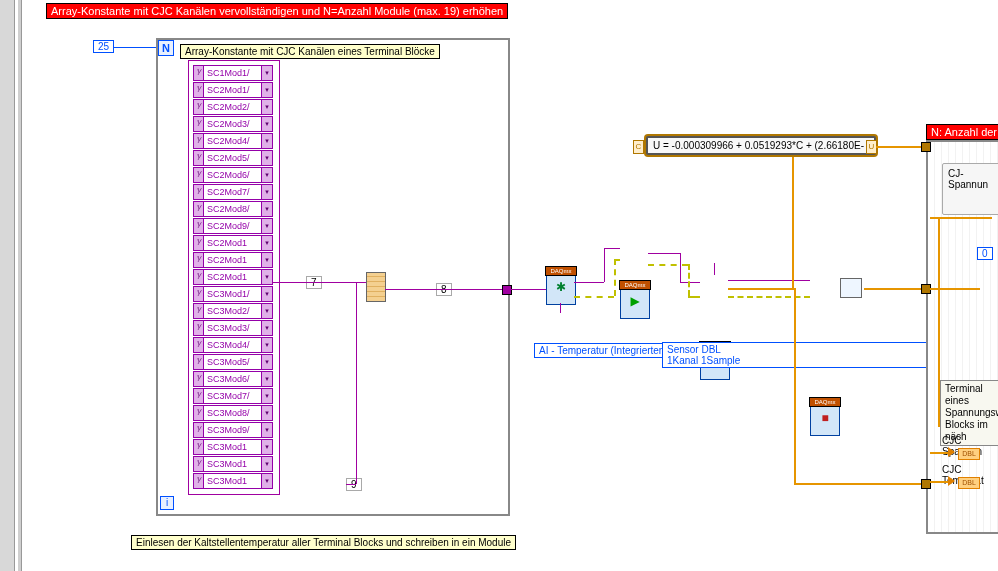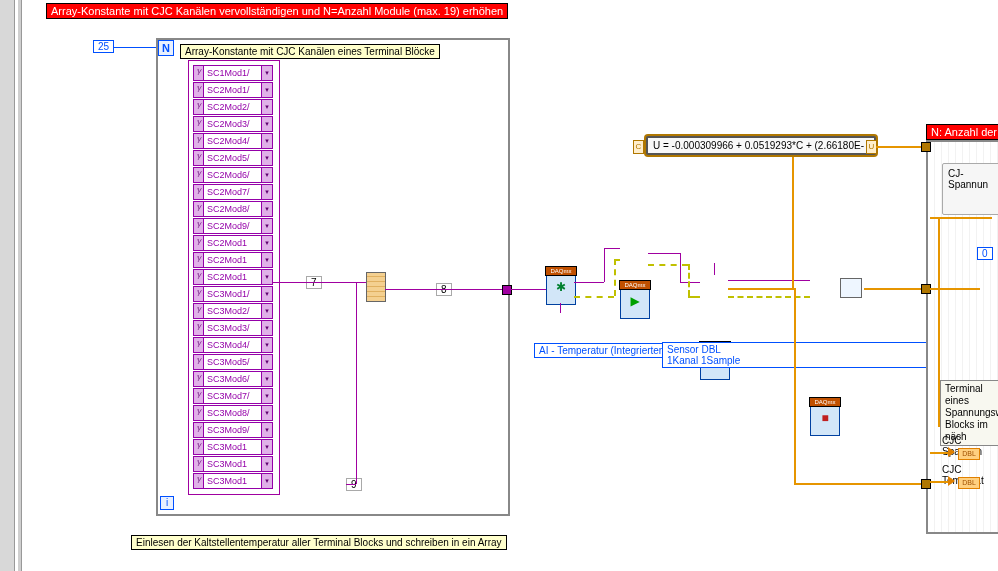--- a/index.html
+++ b/index.html
@@ -381,21 +381,21 @@
 <div class="abs small-label" style="left:436px; top:283px;">8</div>
 <div class="abs small-label" style="left:346px; top:478px;">9</div>
 
 <div class="wire-h w-p abs" style="left:272px; top:282px; width:94px;"></div>
 <div class="wire-h w-p abs" style="left:385px; top:289px; width:120px;"></div>
 <div class="wire-v w-pv abs" style="left:356px; top:282px; height:202px;"></div>
 <div class="wire-h w-p abs" style="left:346px; top:484px; width:10px;"></div>
 
 <div class="abs tunnel2" style="left:502px; top:285px;"></div>
 
-<div class="abs free-label" style="left:131px; top:535px;">Einlesen der Kaltstellentemperatur aller Terminal Blocks und schreiben in ein Array</div>
+<div class="abs free-label" style="left:131px; top:535px;">Einlesen der Kaltstellentemperatur aller Terminal Blocks und schreiben in ein Module</div>
 
 <div class="wire-h w-p abs" style="left:510px; top:289px; width:36px;"></div>
 
 <div class="abs daqmx" style="left:546px; top:275px;">
   <div class="hdr">DAQmx</div>
   <div class="glyph">✱</div>
 </div>
 
 <div class="abs ring" style="left:534px; top:313px;">AI - Temperatur (Integrierter Sensor)</div>
 <div class="wire-v w-pv abs" style="left:560px; top:303px; height:10px;"></div>

